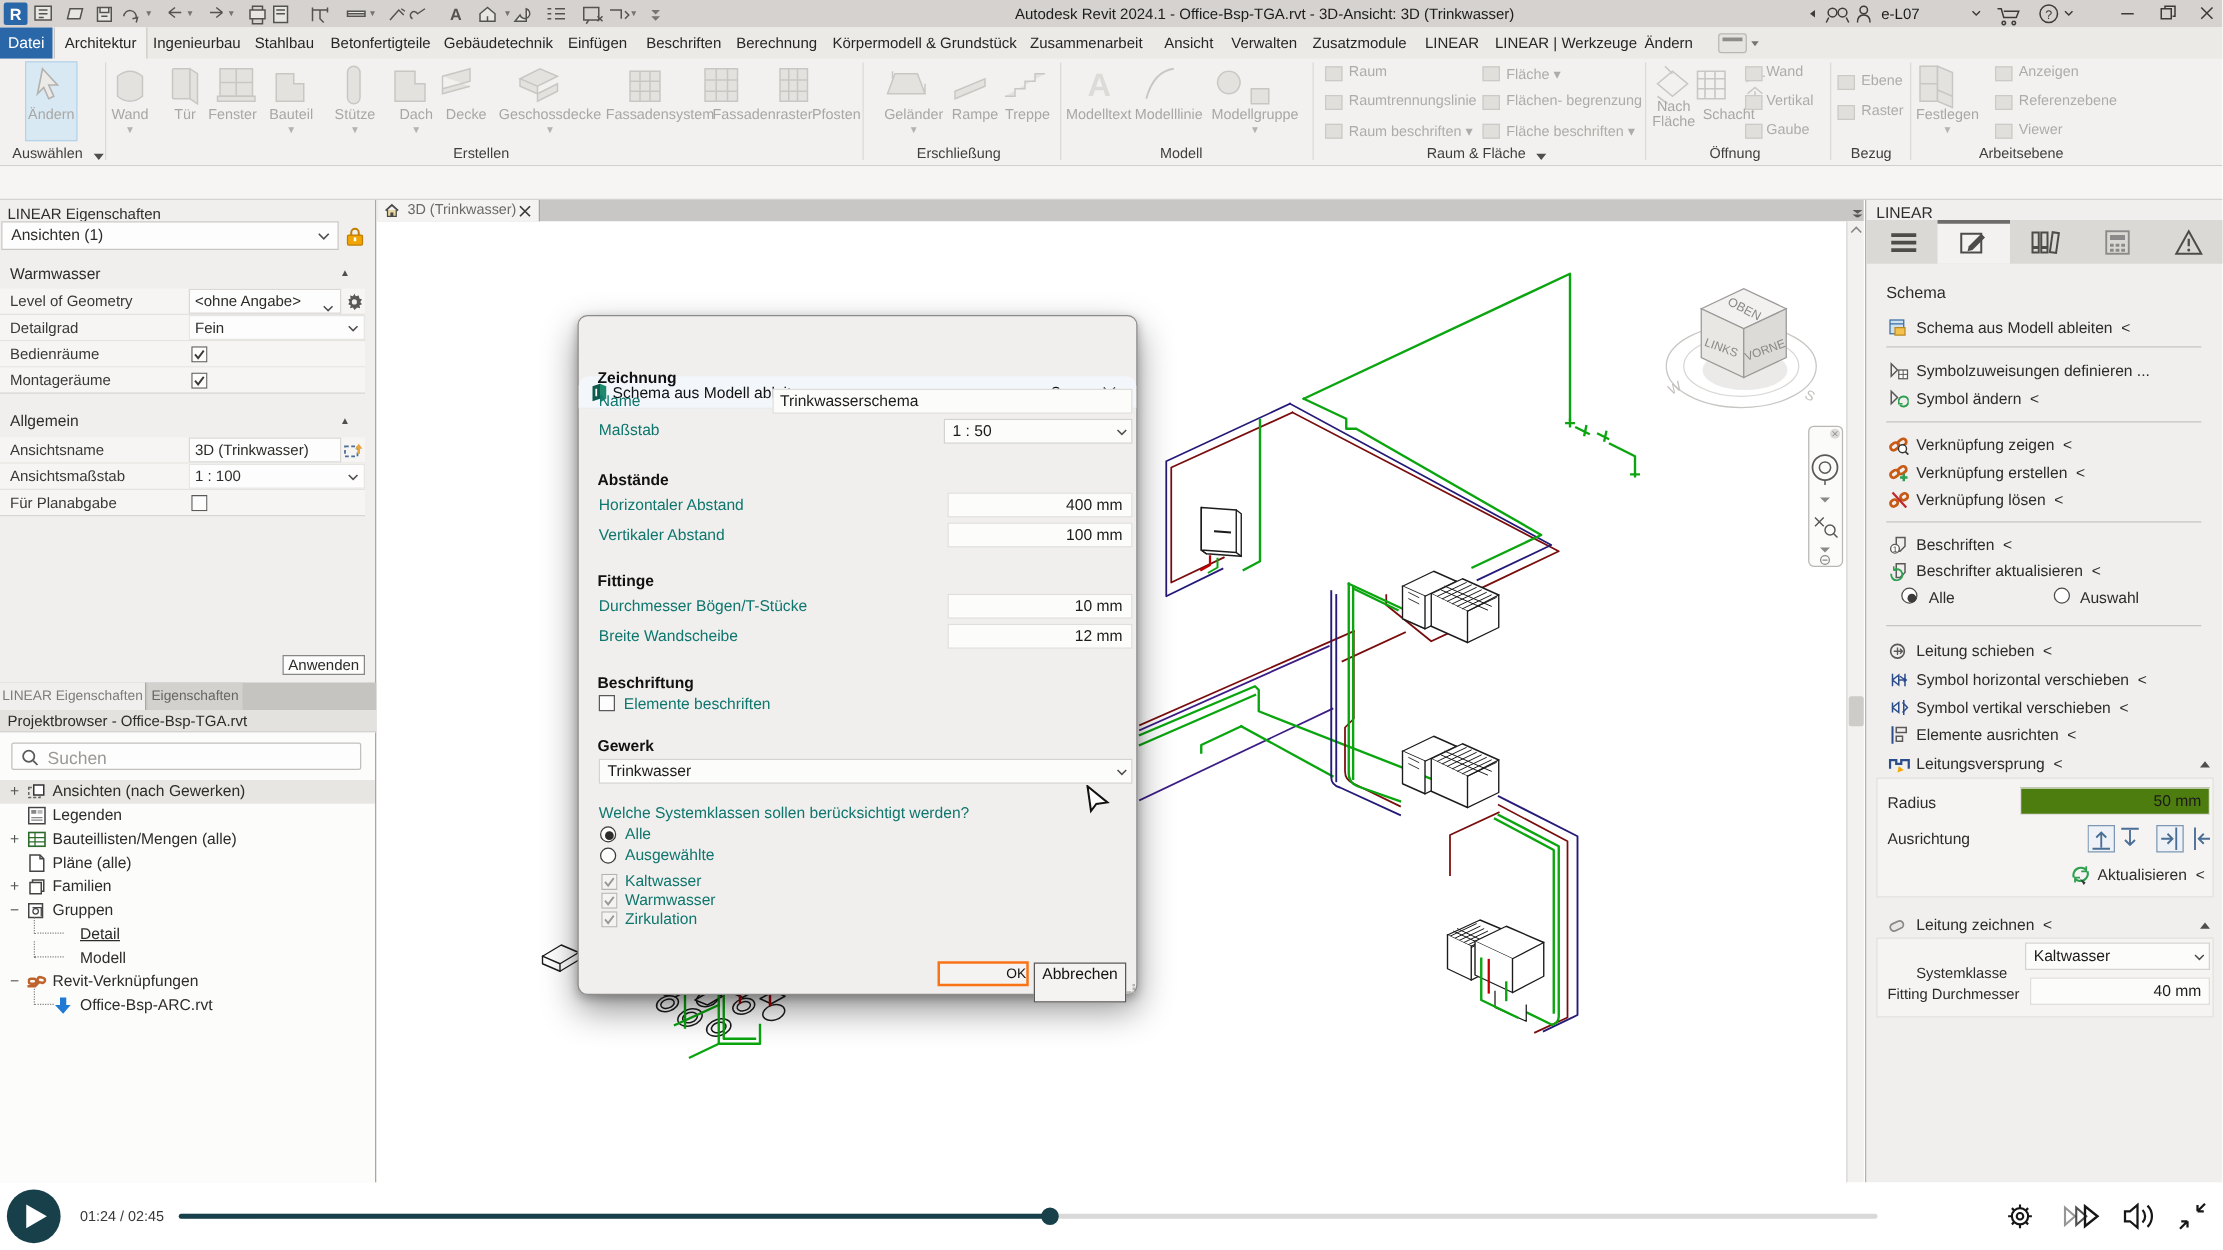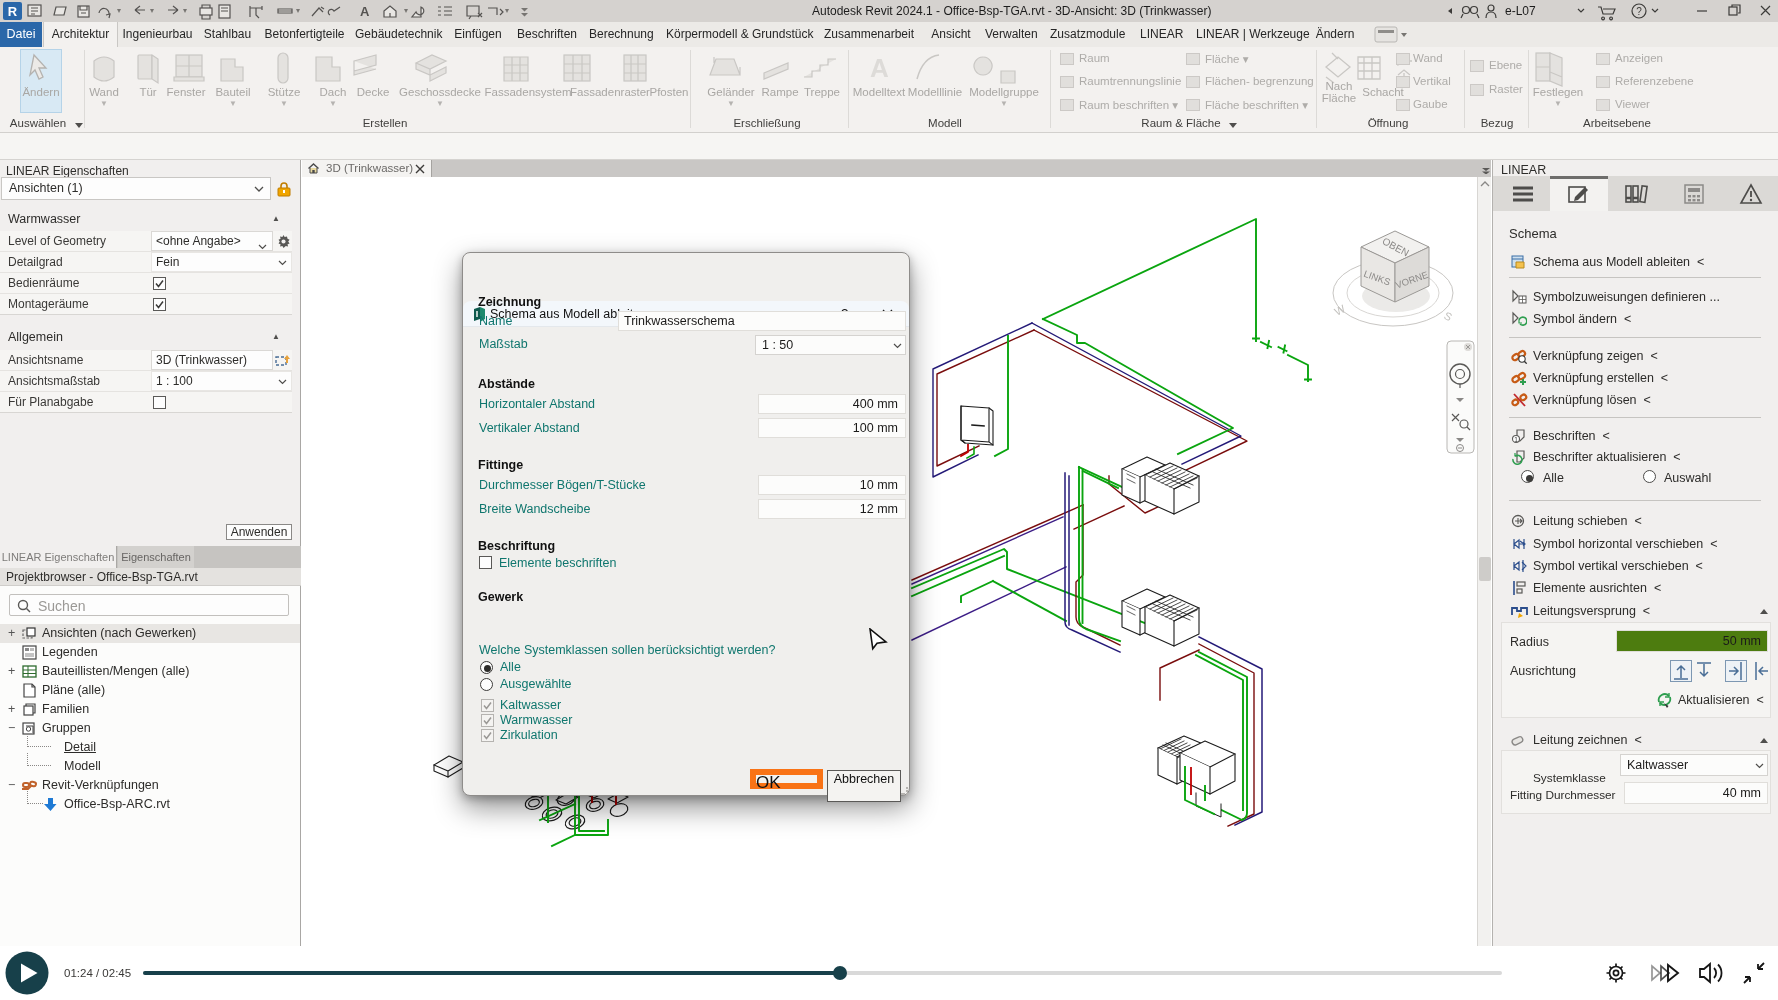--- a/index.html
+++ b/index.html
@@ -855,20 +855,26 @@
         <span style="position:absolute;right:7px;top:2px;">10 mm</span>
       </div>
     <div class="abs dlabel" style="left:16px;top:249px;">Breite Wandscheibe</div>
     <div class="abs dinput" style="left:295px;top:246px;width:148px;height:20px;">
         <span style="position:absolute;right:7px;top:2px;">12 mm</span>
       </div>
     <div class="abs dbold" style="left:15px;top:286px;">Beschriftung</div>
     <div class="abs" style="left:16px;top:303px;width:13px;height:13px;background:#fdfdfd;border:1px solid #5a5957;"></div>
     <div class="abs dlabel" style="left:36px;top:303px;">Elemente beschriften</div>
     <div class="abs dbold" style="left:15px;top:337px;">Gewerk</div>
+    <div class="abs dinput" style="left:16px;top:354px;width:427px;height:20px;border-color:#d5d3d0;">
+        <span style="position:absolute;left:6px;top:2px;">Trinkwasser</span>
+      <svg class="abs" style="left:413px;top:7px" width="9" height="6">
+          <path d="M1 1l3.5 3.5L8 1" stroke="#4f4e4c" fill="none" stroke-width="1.2"></path>
+        </svg>
+      </div>
     <div class="abs dlabel" style="left:16px;top:390px;">Welche Systemklassen sollen berücksichtigt werden?</div>
     <div class="abs" style="left:17px;top:408px;width:13px;height:13px;border:1px solid #3c3b39;border-radius:50%;background:#fdfdfd;"></div>
     <div class="abs" style="left:21px;top:412px;width:7px;height:7px;border-radius:50%;background:#2d2c2a;"></div>
     <div class="abs dlabel" style="left:37px;top:407px;">Alle</div>
     <div class="abs" style="left:17px;top:425px;width:13px;height:13px;border:1px solid #3c3b39;border-radius:50%;background:#fdfdfd;"></div>
     <div class="abs dlabel" style="left:37px;top:424px;">Ausgewählte</div>
     <svg class="abs" style="left:18px;top:446px" width="13" height="13">
         <rect x=".5" y=".5" width="12" height="12" fill="#f4f3f1" stroke="#b5b3b0"></rect>
         <path d="M3 6.5l2.5 3L10 3.5" stroke="#9b9996" fill="none" stroke-width="1.5"></path>
       </svg>
@@ -876,21 +882,21 @@
     <svg class="abs" style="left:18px;top:461px" width="13" height="13">
         <rect x=".5" y=".5" width="12" height="12" fill="#f4f3f1" stroke="#b5b3b0"></rect>
         <path d="M3 6.5l2.5 3L10 3.5" stroke="#9b9996" fill="none" stroke-width="1.5"></path>
       </svg>
     <div class="abs dlabel" style="left:37px;top:460px;">Warmwasser</div>
     <svg class="abs" style="left:18px;top:476px" width="13" height="13">
         <rect x=".5" y=".5" width="12" height="12" fill="#f4f3f1" stroke="#b5b3b0"></rect>
         <path d="M3 6.5l2.5 3L10 3.5" stroke="#9b9996" fill="none" stroke-width="1.5"></path>
       </svg>
     <div class="abs dlabel" style="left:37px;top:475px;text-align:center;">Zirkulation</div>
-    <div class="abs" style="left:287px;top:516px;width:73px;height:20px;background:#f4f3f1;border:6px solid #f97316;font-size:17px;color:#111;text-align:left;line-height:16px;">OK</div>
+    <div class="abs" style="left:287px;top:516px;width:73px;height:20px;background:#f4f3f1;border:2px solid #f97316;font-size:11px;color:#111;text-align:right;line-height:16px;">OK</div>
     <div class="abs" style="left:364px;top:517px;width:74px;height:32px;background:#f4f3f1;border:1px solid #5a5957;font-size:12.5px;color:#111;text-align:center;line-height:17px;">Abbrechen</div>
     <svg class="abs" style="left:438px;top:534px" width="8" height="8">
         <g fill="#b5b3b0">
           <rect x="5" y="0" width="2" height="2"></rect>
           <rect x="5" y="3" width="2" height="2"></rect>
           <rect x="5" y="6" width="2" height="2"></rect>
           <rect x="2" y="3" width="2" height="2" transform="translate(0 3)"></rect>
           <rect x="0" y="6" width="2" height="2"></rect>
         </g>
       </svg>

